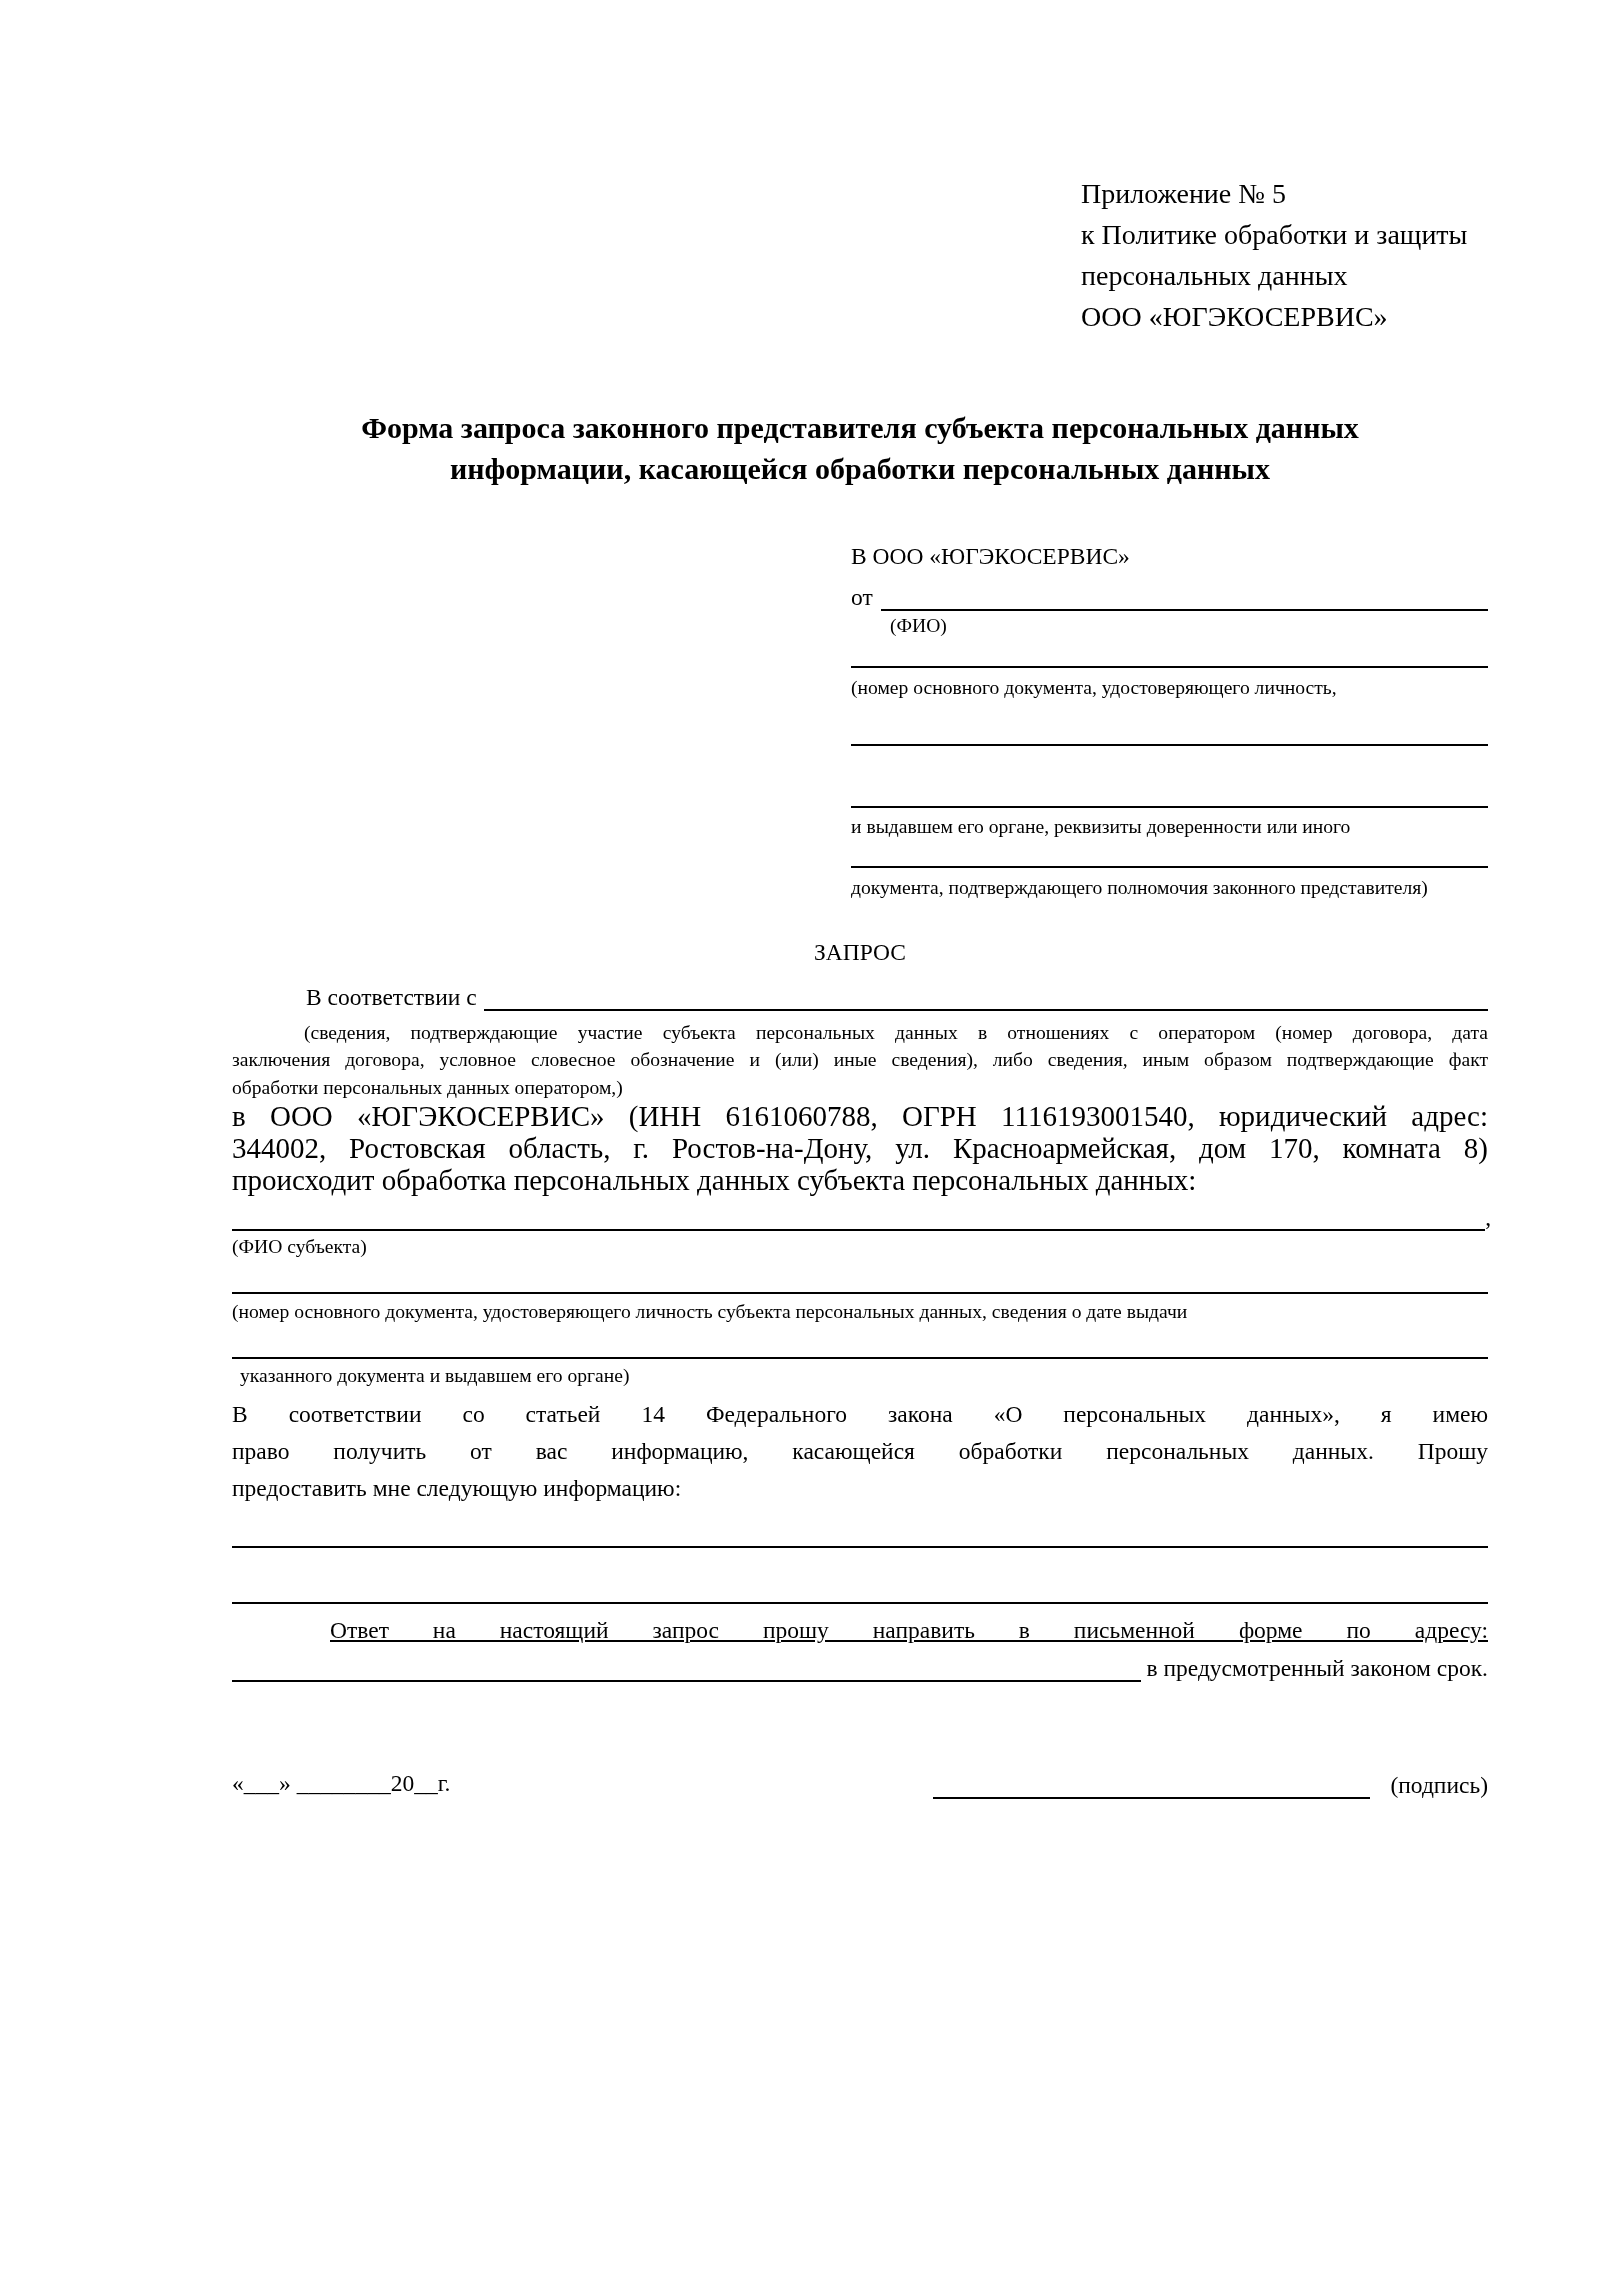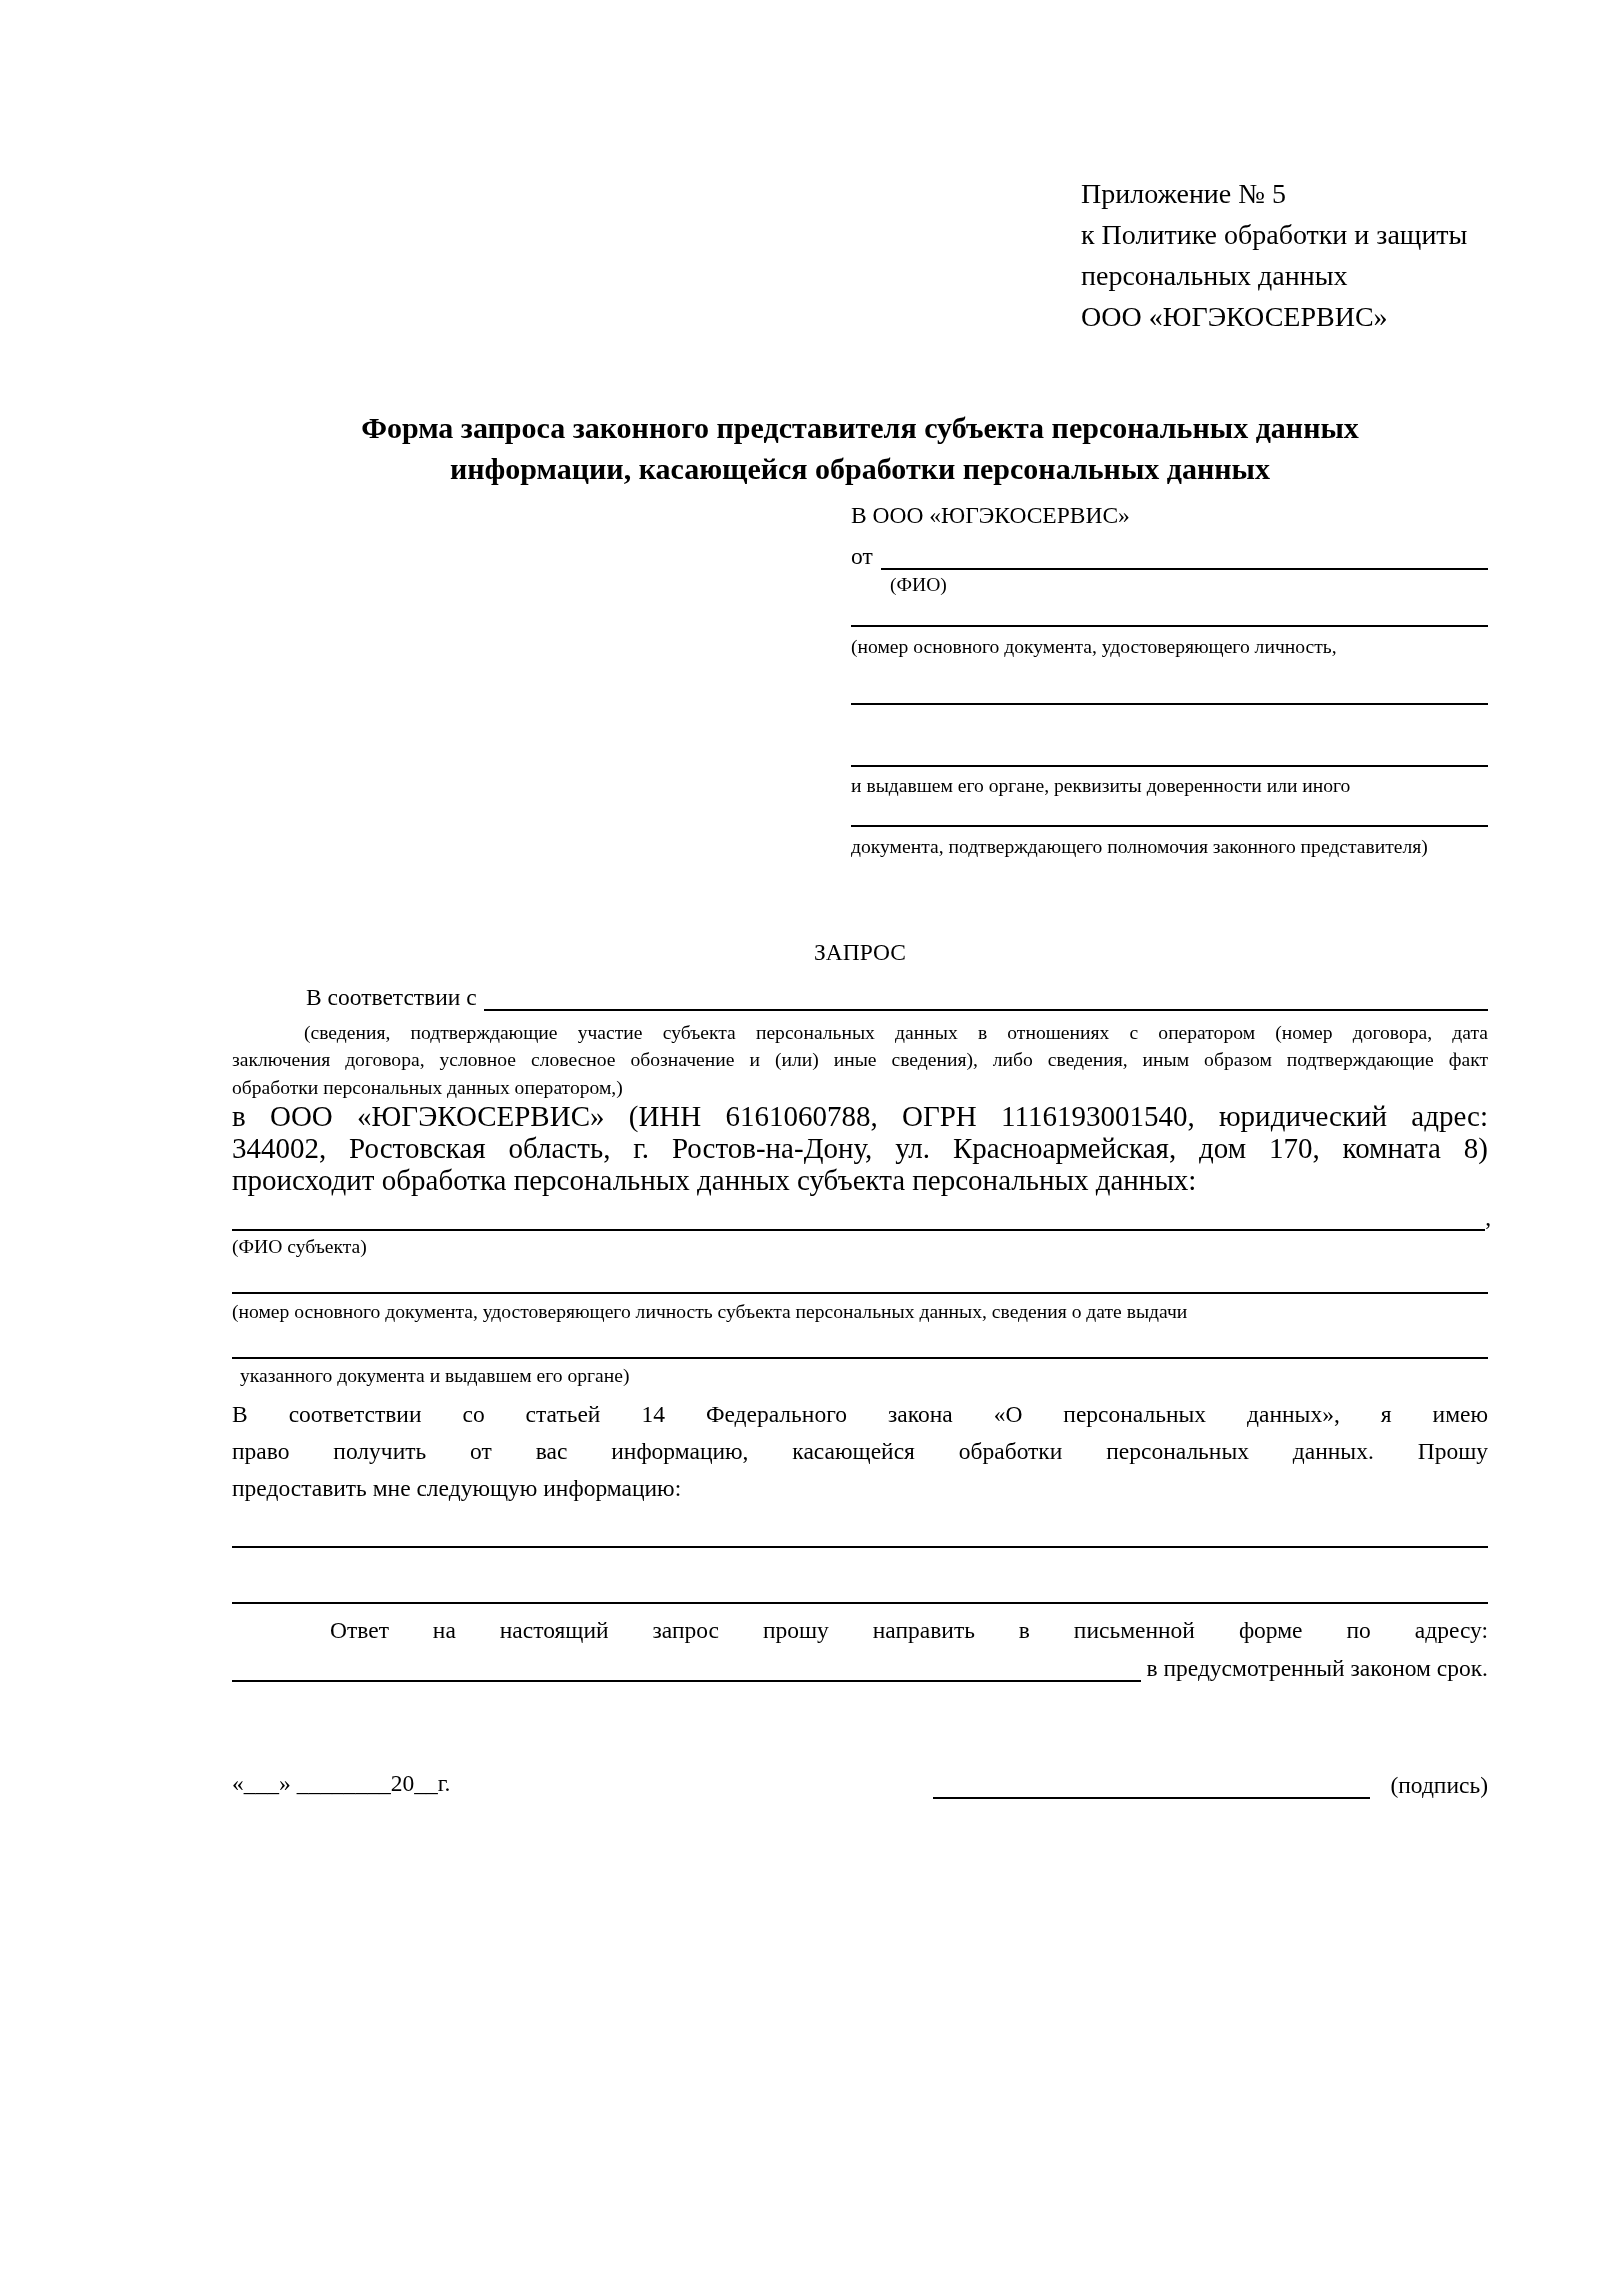--- a/index.html
+++ b/index.html
@@ -17,21 +17,21 @@
   
   #appendix { left: 1081px; top: 173px; font-size: 28px; line-height: 41px; }
 
   
   #title {
     left: 232px; top: 407px; width: 1256px;
     font-size: 30px; font-weight: bold; line-height: 41px; text-align: center;
   }
 
   
-  #addressee { left: 851px; top: 502px; width: 637px; font-size: 23.5px; }
+  #addressee { left: 851px; top: 543px; width: 637px; font-size: 23.5px; }
   #addressee .inner { position: relative; width: 100%; height: 392px; }
   #addressee .a-abs { position: absolute; left: 0; width: 100%; }
   .from-row { display: flex; align-items: flex-end; height: 29px; }
   .from-row .lbl { flex: 0 0 auto; }
   .fill { flex: 1 1 auto; border-bottom: 2.9px solid #000; height: 25.5px; margin-left: 7.8px; }
   .caption { font-size: 19.6px; line-height: 23.5px; }
   .rule { height: 0; border-top: 2.9px solid #000; }
 
   
   #zapros { left: 232px; top: 939px; width: 1256px; text-align: center; font-size: 23.5px; }
@@ -53,21 +53,21 @@
   #subject-rule3 { left: 232px; top: 1357px; width: 1256px; }
   #subject-cap3 { left: 240px; top: 1364px; width: 1256px; }
 
   #law { left: 232px; top: 1396px; width: 1256px; font-size: 23.5px; line-height: 37px; }
 
   #blank1 { left: 232px; top: 1546px; width: 1256px; }
   #blank2 { left: 232px; top: 1602px; width: 1256px; }
 
   #answer-l1 {
     left: 232px; top: 1617px; width: 1256px; font-size: 23.5px;
-    text-indent: 98px; text-align: justify; text-align-last: justify;
+    text-indent: 98px; text-align: justify; text-align-last: justify; text-decoration: underline;
   }
   #answer-l2 { left: 232px; top: 1653px; width: 1256px; display: flex; align-items: flex-end; height: 29px; font-size: 23.5px; }
   #answer-l2 .fill { margin-left: 0; margin-right: 5.9px; }
 
   #footer-date { left: 232px; top: 1770px; font-size: 23.5px; }
   #signature-row { left: 933px; top: 1770px; width: 555px; display: flex; align-items: flex-end; height: 29px; font-size: 23.5px; gap: 20px; }
   #signature-row .fill { margin-left: 0; }
 </style>
 </head>
 <body>

